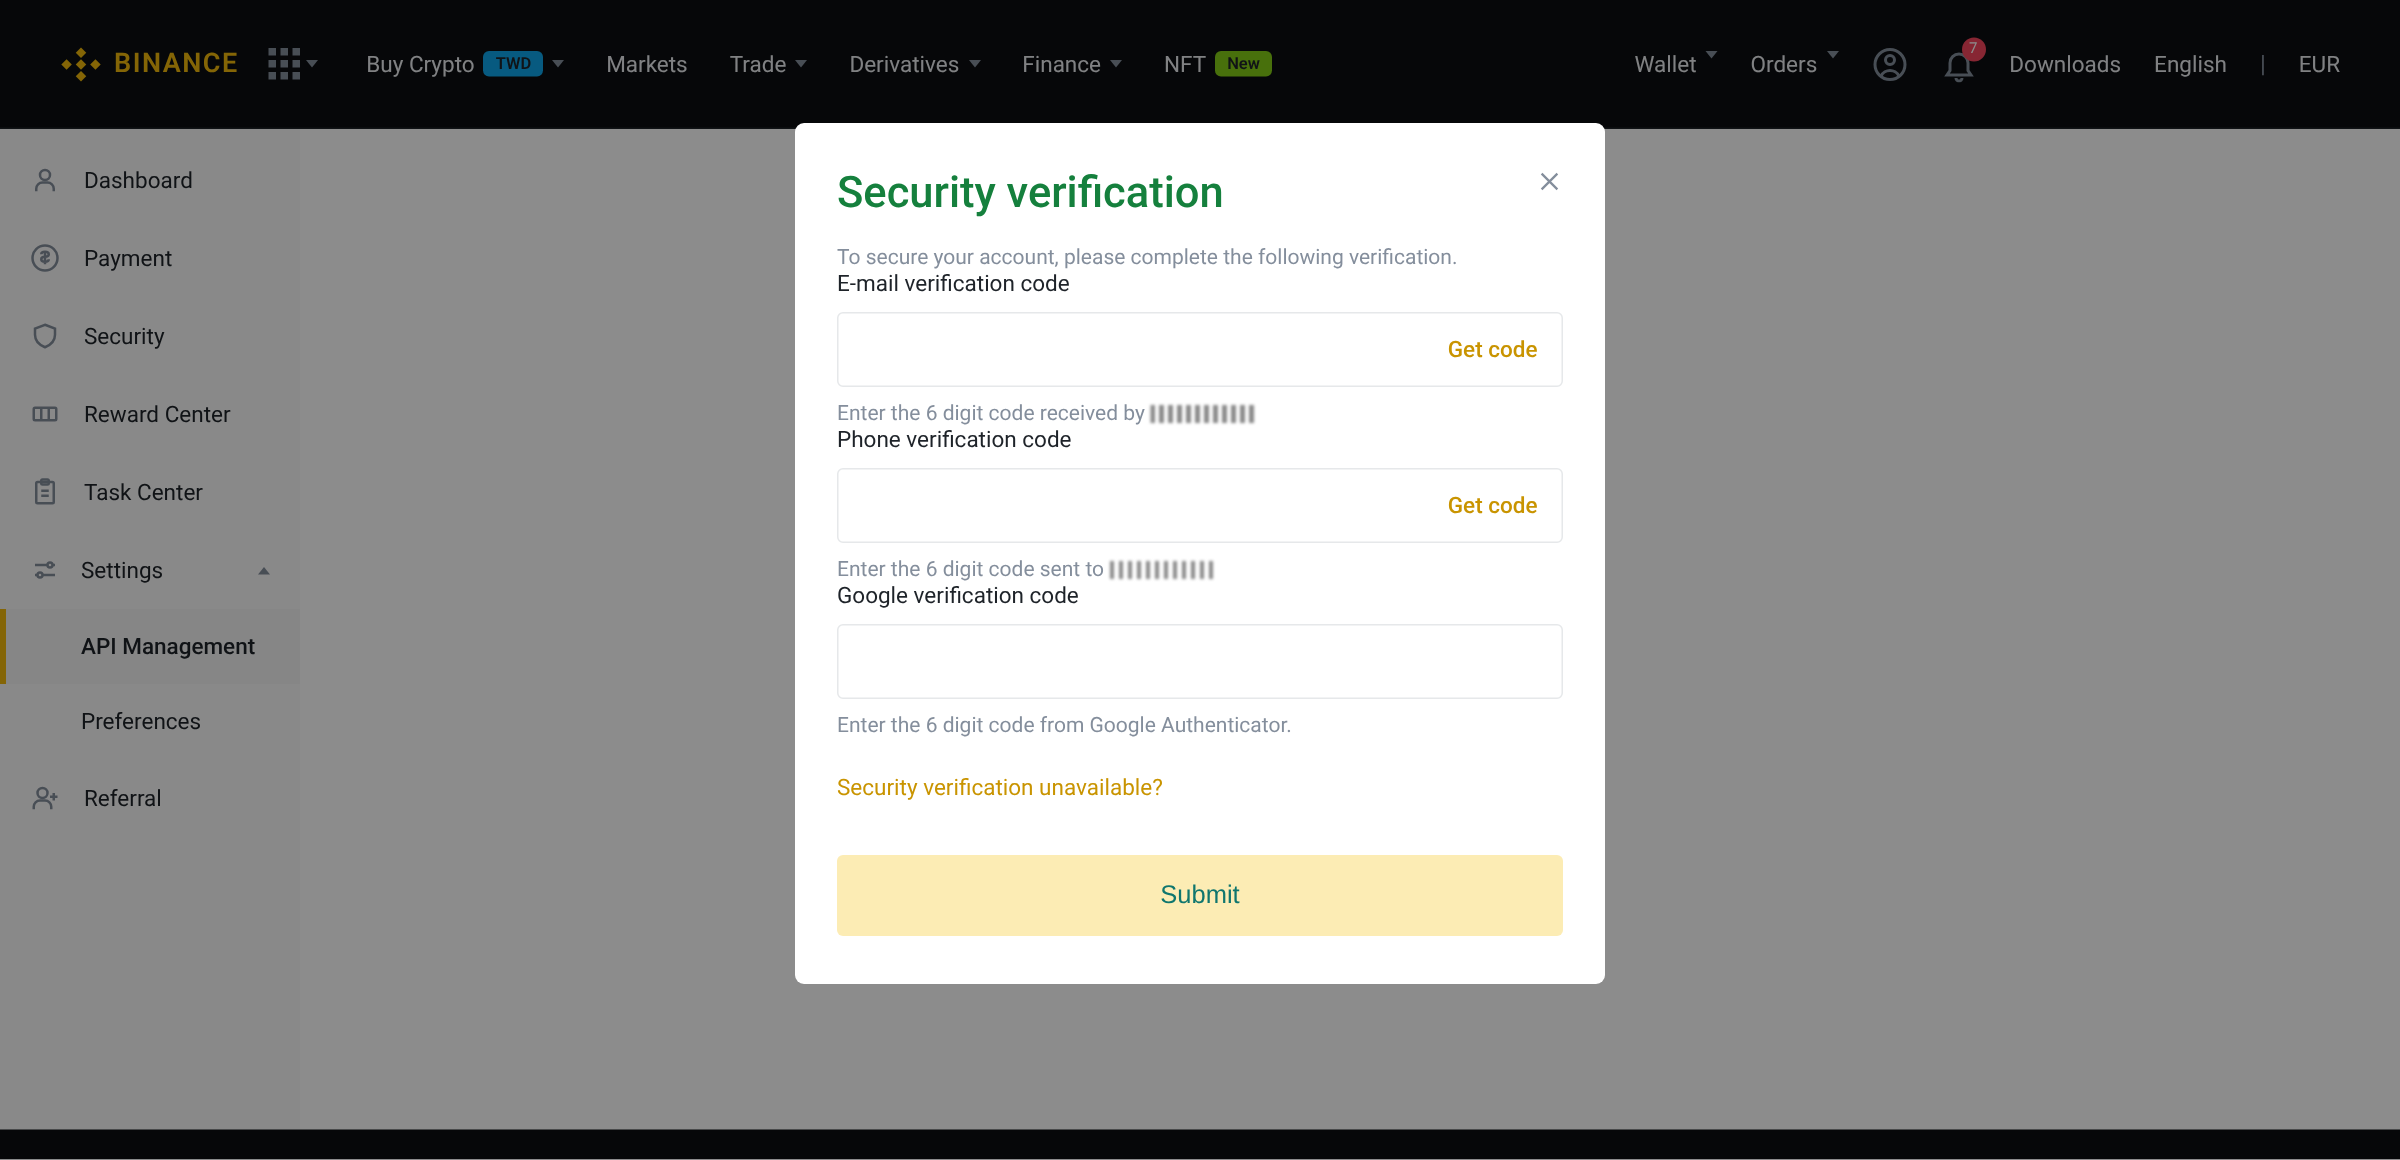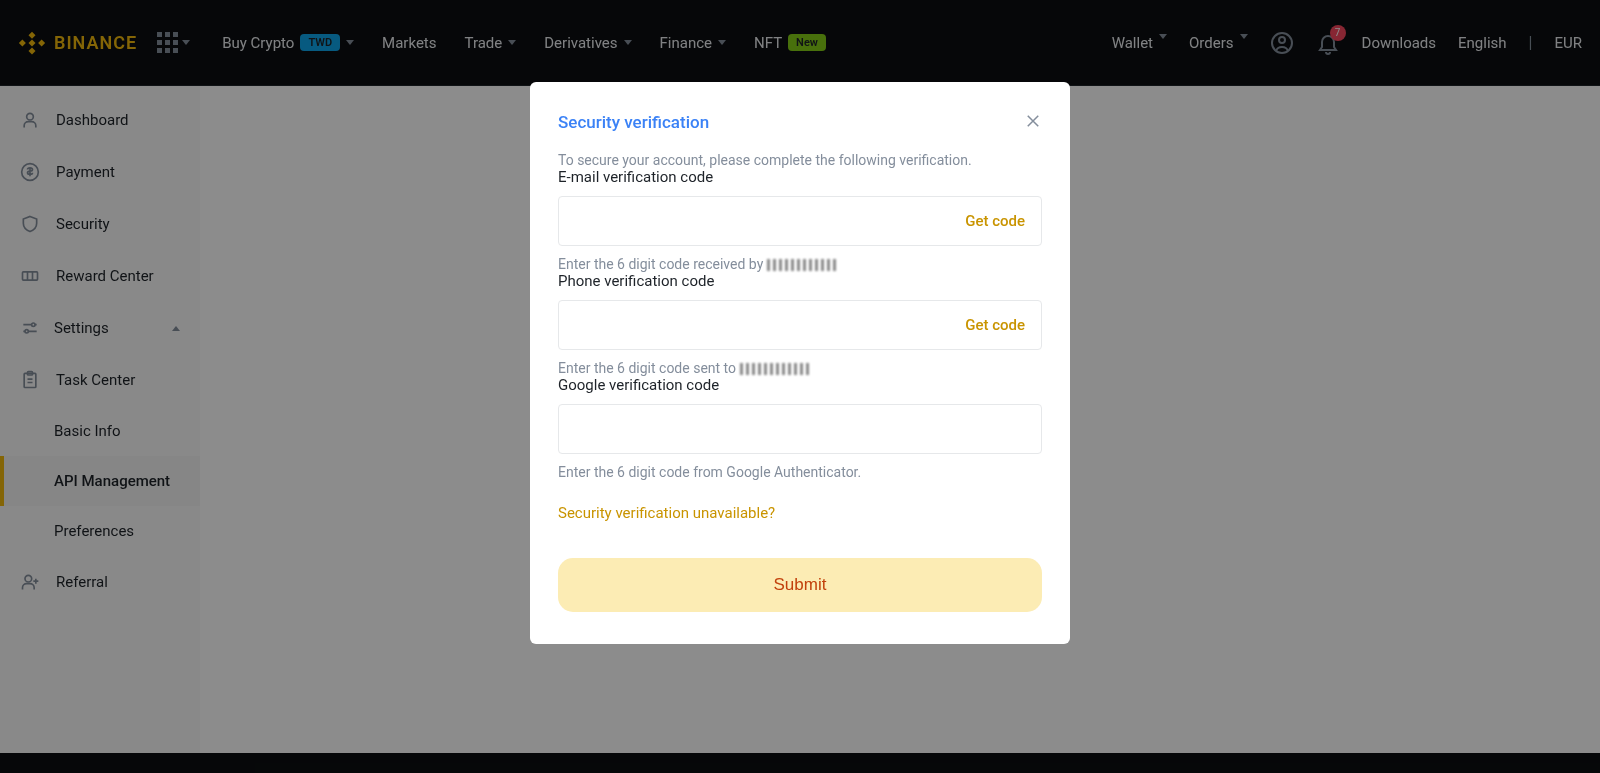--- a/index.html
+++ b/index.html
@@ -1,19 +1,19 @@
 <!DOCTYPE html>
 <html><head>
   <meta charset="utf-8">
   <style>
     * { margin: 0; padding: 0; box-sizing: border-box; }
     body { font-family: -apple-system, BlinkMacSystemFont, 'Segoe UI', Roboto, Arial, sans-serif; background: #0b0e11; width: 1600px; height: 773px; overflow: hidden; position: relative; }
     
     
-    .header { height: 86px; background: #0b0e11; display: flex; align-items: center; padding: 0 18px; border-bottom: 1px solid #1e2329; }
+    .header { height: 86px; background: #0b0e11; display: flex; align-items: center; padding: 0 40px; border-bottom: 1px solid #1e2329; }
     .logo { display: flex; align-items: center; gap: 8px; color: #f0b90b; font-weight: 600; font-size: 18px; letter-spacing: 1px; }
     .logo-icon { width: 28px; height: 28px; }
     .grid-menu { margin-left: 20px; display: flex; align-items: center; gap: 4px; cursor: pointer; }
     .grid-dots { display: grid; grid-template-columns: repeat(3, 5px); gap: 3px; }
     .grid-dots span { width: 5px; height: 5px; background: #848e9c; }
     .nav { display: flex; align-items: center; gap: 28px; margin-left: 32px; }
     .nav-item { color: #eaecef; font-size: 15px; display: flex; align-items: center; gap: 6px; cursor: pointer; }
     .caret { border-left: 4px solid transparent; border-right: 4px solid transparent; border-top: 5px solid #848e9c; }
     .badge { padding: 2px 8px; border-radius: 4px; font-size: 11px; font-weight: 600; }
     .badge-twd { background: #0ea5e9; color: #1e2329; }
@@ -34,32 +34,32 @@
     .sidebar-sub { padding-left: 54px; }
     .sidebar-item.active { background: #f5f5f5; border-left: 4px solid #f0b90b; padding-left: 50px; font-weight: 500; }
     .chevron-up { border-left: 4px solid transparent; border-right: 4px solid transparent; border-bottom: 5px solid #848e9c; }
     
     .main-area { flex: 1; background: #fff; }
     
     
     .overlay { position: absolute; top: 0; left: 0; right: 0; bottom: 0; background: rgba(0,0,0,0.45); display: flex; justify-content: center; padding-top: 82px; }
     .modal { width: 540px; background: #fff; border-radius: 6px; padding: 30px 28px 32px 28px; height: fit-content; }
     .modal-header { display: flex; justify-content: space-between; align-items: flex-start; }
-    .modal-title { font-size: 17px; font-weight: 500; color: #3b82f6; }
+    .modal-title { font-size: 29px; font-weight: 500; color: #15803d; }
     .close { font-size: 22px; color: #848e9c; cursor: pointer; line-height: 1; }
     .modal-subtitle { color: #848e9c; font-size: 14px; margin-top: 18px; }
     .field-group { }
     .field-label { color: #1e2329; font-size: 15px; margin-bottom: 10px; }
     .input-wrap { display: flex; align-items: center; border: 1px solid #e6e8ea; border-radius: 4px; height: 50px; padding: 0 16px; }
     .input-wrap input { flex: 1; border: none; outline: none; font-size: 15px; background: transparent; }
     .get-code { color: #c99400; font-size: 15px; font-weight: 500; cursor: pointer; }
     .field-hint { color: #848e9c; font-size: 14px; margin-top: 10px; }
     .redacted { display: inline-block; width: 70px; height: 12px; background: repeating-linear-gradient(90deg, #888 0 3px, transparent 3px 6px); vertical-align: middle; filter: blur(1px); }
     .help-link { color: #c99400; font-size: 15px; margin-top: 24px; display: inline-block; cursor: pointer; }
-    .submit-btn { width: 100%; height: 54px; background: #fcecb4; color: #c2410c; border: none; border-radius: 15px; font-size: 17px; font-weight: 500; margin-top: 36px; cursor: pointer; }
+    .submit-btn { width: 100%; height: 54px; background: #fcecb4; color: #0f766e; border: none; border-radius: 4px; font-size: 17px; font-weight: 500; margin-top: 36px; cursor: pointer; }
     
     .footer-bar { position: absolute; bottom: 0; left: 0; right: 0; height: 20px; background: #0b0e11; }
   </style>
 </head>
 <body>
 
 <div class="header">
   <div class="logo">
     <svg class="logo-icon" viewBox="0 0 32 32">
         <g fill="#f0b90b">
@@ -169,42 +169,39 @@
         </svg>
       <span>Security</span>
     </div>
     <div class="sidebar-item">
       <svg class="sidebar-icon" viewBox="0 0 24 24" fill="none" stroke="currentColor" stroke-width="2">
           <rect x="3" y="7" width="18" height="10" rx="1"></rect>
           <path d="M9 7v10M15 7v10"></path>
         </svg>
       <span>Reward Center</span>
     </div>
+    <div class="sidebar-item">
+      <svg class="sidebar-icon" viewBox="0 0 24 24" fill="none" stroke="currentColor" stroke-width="2">
+          <rect x="5" y="4" width="14" height="17" rx="1"></rect>
+          <rect x="9" y="2" width="6" height="4" rx="1"></rect>
+          <path d="M9 11h6M9 15h6"></path>
+        </svg>
+      <span>Task Center</span>
+    </div>
     <div class="sidebar-item expanded">
       <div class="sidebar-item-inner">
         <svg class="sidebar-icon" viewBox="0 0 24 24" fill="none" stroke="currentColor" stroke-width="2">
             <path d="M4 8h10M18 8h2M4 16h2M10 16h10"></path>
             <circle cx="16" cy="8" r="2"></circle>
             <circle cx="8" cy="16" r="2"></circle>
           </svg>
         <span>Settings</span>
       </div>
       <span class="chevron-up"></span>
     </div>
-    <div class="sidebar-item">
-      <svg class="sidebar-icon" viewBox="0 0 24 24" fill="none" stroke="currentColor" stroke-width="2">
-          <rect x="5" y="4" width="14" height="17" rx="1"></rect>
-          <rect x="9" y="2" width="6" height="4" rx="1"></rect>
-          <path d="M9 11h6M9 15h6"></path>
-        </svg>
-      <span>Task Center</span>
-    </div>
-    <div class="sidebar-item sidebar-sub">
-      <span>Basic Info</span>
-    </div>
     <div class="sidebar-item sidebar-sub active">
       <span>API Management</span>
     </div>
     <div class="sidebar-item sidebar-sub">
       <span>Preferences</span>
     </div>
     <div class="sidebar-item">
       <svg class="sidebar-icon" viewBox="0 0 24 24" fill="none" stroke="currentColor" stroke-width="2">
           <circle cx="10" cy="8" r="4"></circle>
           <path d="M3 21v-2a5 5 0 015-5h4a5 5 0 015 5v2M19 8v6M16 11h6"></path>

